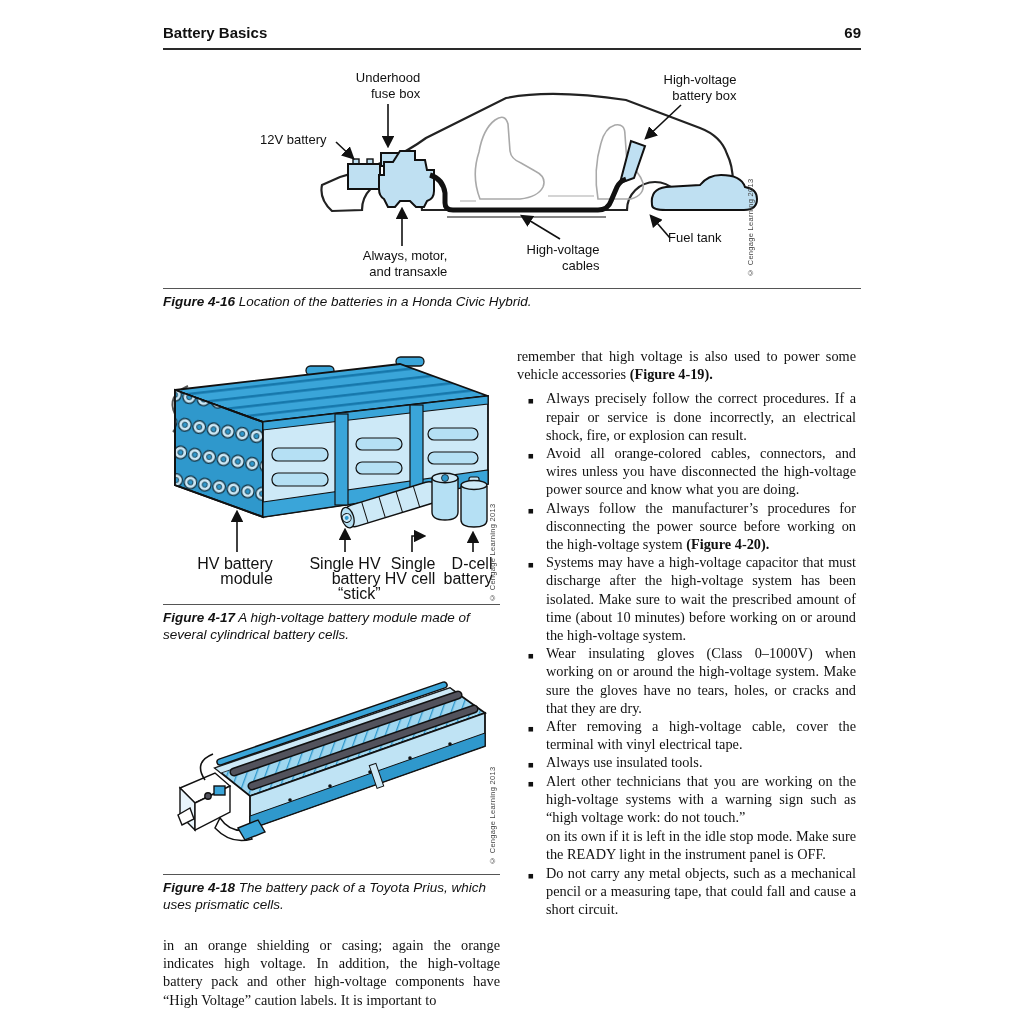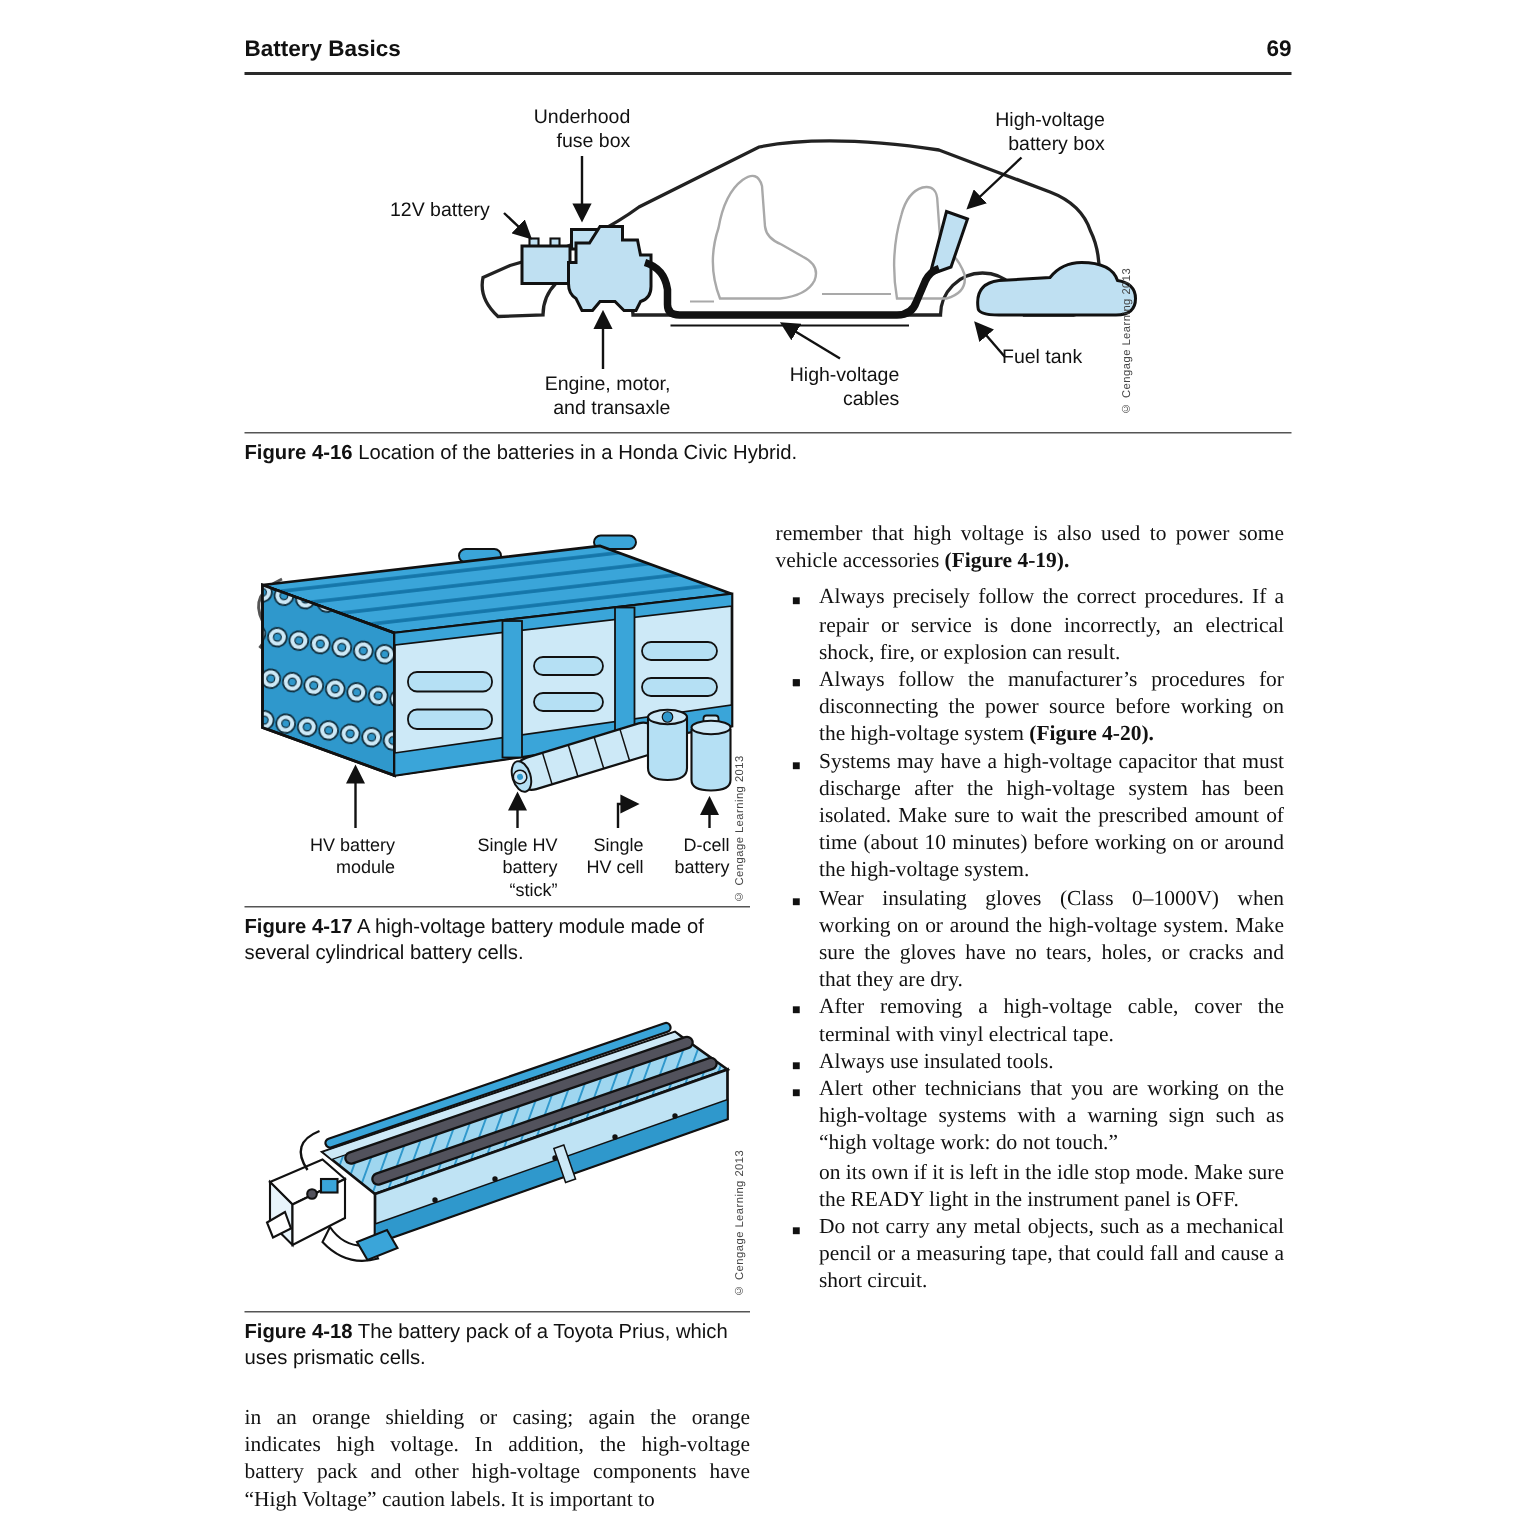--- a/index.html
+++ b/index.html
@@ -2,24 +2,24 @@
 <html><head>
 <meta charset="utf-8">
 <style>
   html,body{margin:0;padding:0;}
   body{width:1024px;height:1024px;background:#fff;position:relative;overflow:hidden;
        font-family:"Liberation Sans",sans-serif;color:#111;}
   .abs{position:absolute;}
   .hdr{left:163px;top:24px;width:698px;display:flex;justify-content:space-between;
        font-weight:bold;font-size:15px;border-bottom:2px solid #2a2a2a;padding-bottom:7px;align-items:center;}
   .serif{font-family:"Liberation Serif",serif;font-size:14.3px;line-height:18.2px;text-align:justify;}
-  .caption{font-size:13.5px;line-height:16.8px;border-top:1.2px solid #555;padding-top:5px;}
+  .caption{font-size:13.5px;line-height:16.8px;border-top:1.2px solid #555;padding-top:5px;font-style:italic;}
   .caption b{font-weight:bold;}
   .flabel{position:absolute;font-size:13px;line-height:15.5px;text-align:right;white-space:pre-line;}
-  .flabel.sm{font-size:12px;line-height:15px;}
+  .flabel.sm{font-size:16px;line-height:15px;}
   .ctr{transform:translateX(-50%);}
   .credit{position:absolute;font-size:7.5px;color:#444;writing-mode:vertical-rl;
           transform:rotate(180deg);letter-spacing:.3px;white-space:nowrap;}
   .indent{text-indent:17px;}
   .bullets{margin-top:6px;}
   .bullet{position:relative;padding-left:29px;}
   .bullet .mk{position:absolute;left:11px;top:3px;font-size:9.5px;}
   .contpara{margin-left:29px;margin-top:1px;}
 </style>
 </head>
@@ -66,21 +66,21 @@
       <path d="M242,188 V151" marker-end="url(#ah1)"></path>
       <path d="M400,181 L362,158" marker-end="url(#ah1)"></path>
       <path d="M510,180 L491,158" marker-end="url(#ah1)"></path>
     </g>
   </svg>
   <div class="flabel ctr" style="left:228px;top:12px">Underhood
 fuse box</div>
   <div class="flabel ctr" style="left:540px;top:14px">High-voltage
 battery box</div>
   <div class="flabel" style="left:100px;top:74px">12V battery</div>
-  <div class="flabel ctr" style="left:245px;top:190px">Engine, motor,
+  <div class="flabel ctr" style="left:245px;top:190px">Always, motor,
 and transaxle</div>
   <div class="flabel ctr" style="left:403px;top:184px">High-voltage
 cables</div>
   <div class="flabel" style="left:508px;top:172px">Fuel tank</div>
   <div class="credit" style="left:586px;top:133px;height:86px">© Cengage Learning 2013</div>
 </div>
 
 <div class="abs caption" style="left:163px;top:288px;width:698px">
   <b>Figure 4-16</b><span> Location of the batteries in a Honda Civic Hybrid.</span>
 </div>
@@ -225,21 +225,21 @@
     <span>remember that high voltage is also used to power some vehicle accessories </span><b>(Figure 4-19).</b>
   </div>
 
   <div class="bullets">
     <div class="bullet">
       <span class="mk">■</span>
       <span>Always precisely follow the correct procedures. If a repair or service is done incorrectly, an electrical shock, fire, or explosion can result.</span><b></b>
     </div>
     <div class="bullet">
       <span class="mk">■</span>
-      <b></b>
+      <span>Avoid all orange-colored cables, connectors, and wires unless you have disconnected the high-voltage power source and know what you are doing.</span><b></b>
     </div>
     <div class="bullet">
       <span class="mk">■</span>
       <span>Always follow the manufacturer’s procedures for disconnecting the power source before working on the high-voltage system </span><b>(Figure 4-20).</b>
     </div>
     <div class="bullet">
       <span class="mk">■</span>
       <span>Systems may have a high-voltage capacitor that must discharge after the high-voltage system has been isolated. Make sure to wait the prescribed amount of time (about 10 minutes) before working on or around the high-voltage system.</span><b></b>
     </div>
     <div class="bullet">

